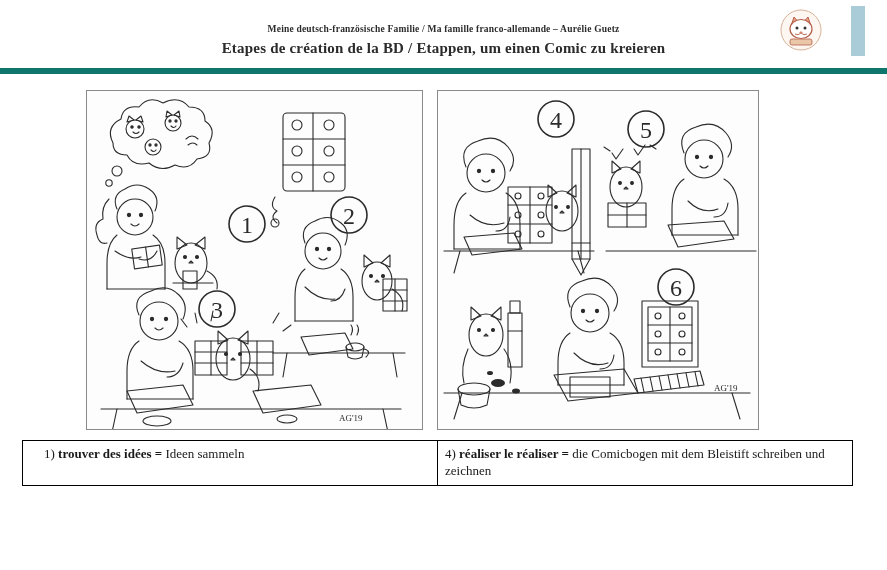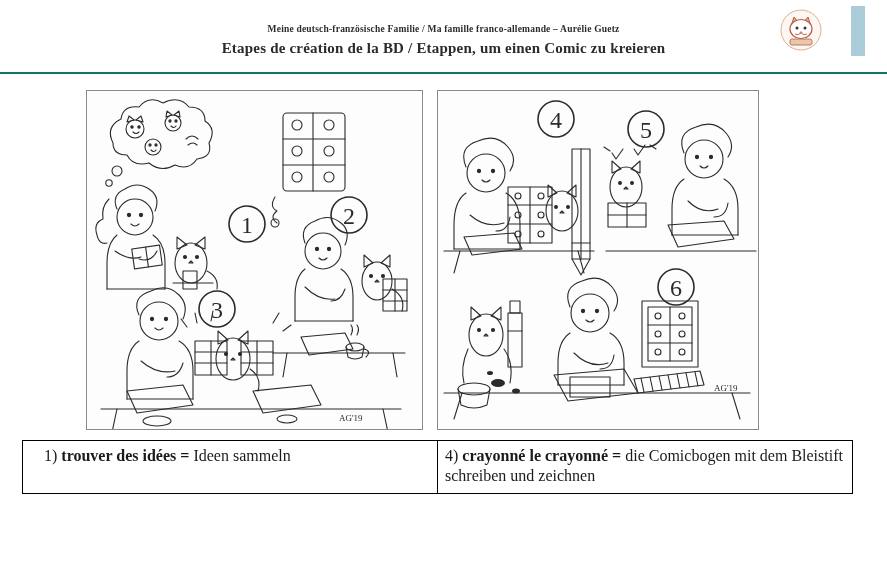--- a/index.html
+++ b/index.html
@@ -13,21 +13,21 @@
     font-family: "Liberation Serif", serif;
     color: #1a1a1a;
     position: relative;
     overflow: hidden;
   }
 
   
   .page-header {
     position: relative;
     height: 74px;
-    border-bottom: 2px solid #0f766e;
+    border-bottom: 6px solid #0f766e;
     box-sizing: border-box;
   }
   .header-text {
     text-align: center;
     padding-top: 22px;
   }
   .header-line {
     font-size: 9.5px;
     font-weight: bold;
     letter-spacing: 0.2px;
@@ -80,21 +80,21 @@
     left: 22px;
     top: 440px;
     width: 800px;
     border-collapse: collapse;
     table-layout: fixed;
   }
   .steps-table td {
     border: 1px solid #000;
     vertical-align: top;
     padding: 5px 7px 6px 7px;
-    font-size: 16px;
+    font-size: 13px;
     line-height: 1.28;
     font-family: "Liberation Serif", serif;
   }
   .steps-table td.left-cell  { width: 400px; }
   .steps-table td.right-cell { width: 400px; }
   .num { font-weight: normal; }
   .fr  { font-weight: bold; }
   .de  { font-weight: normal; }
   .indent-left { padding-left: 14px; }
 </style>
@@ -401,17 +401,17 @@
 
 <table class="steps-table">
   <tbody>
     <tr>
       <td class="left-cell">
         <span class="num indent-left">1)</span>
         <span class="fr">trouver des idées =</span><span class="de"> Ideen sammeln</span>
       </td>
       <td class="right-cell">
         <span class="num">4)</span>
-        <span class="fr">crayonné le crayonné =</span><span class="de"> die Comicbogen mit dem Bleistift schreiben und zeichnen</span>
+        <span class="fr">réaliser le réaliser =</span><span class="de"> die Comicbogen mit dem Bleistift schreiben und zeichnen</span>
       </td>
     </tr>
   </tbody>
 </table>
 
 </body></html>

